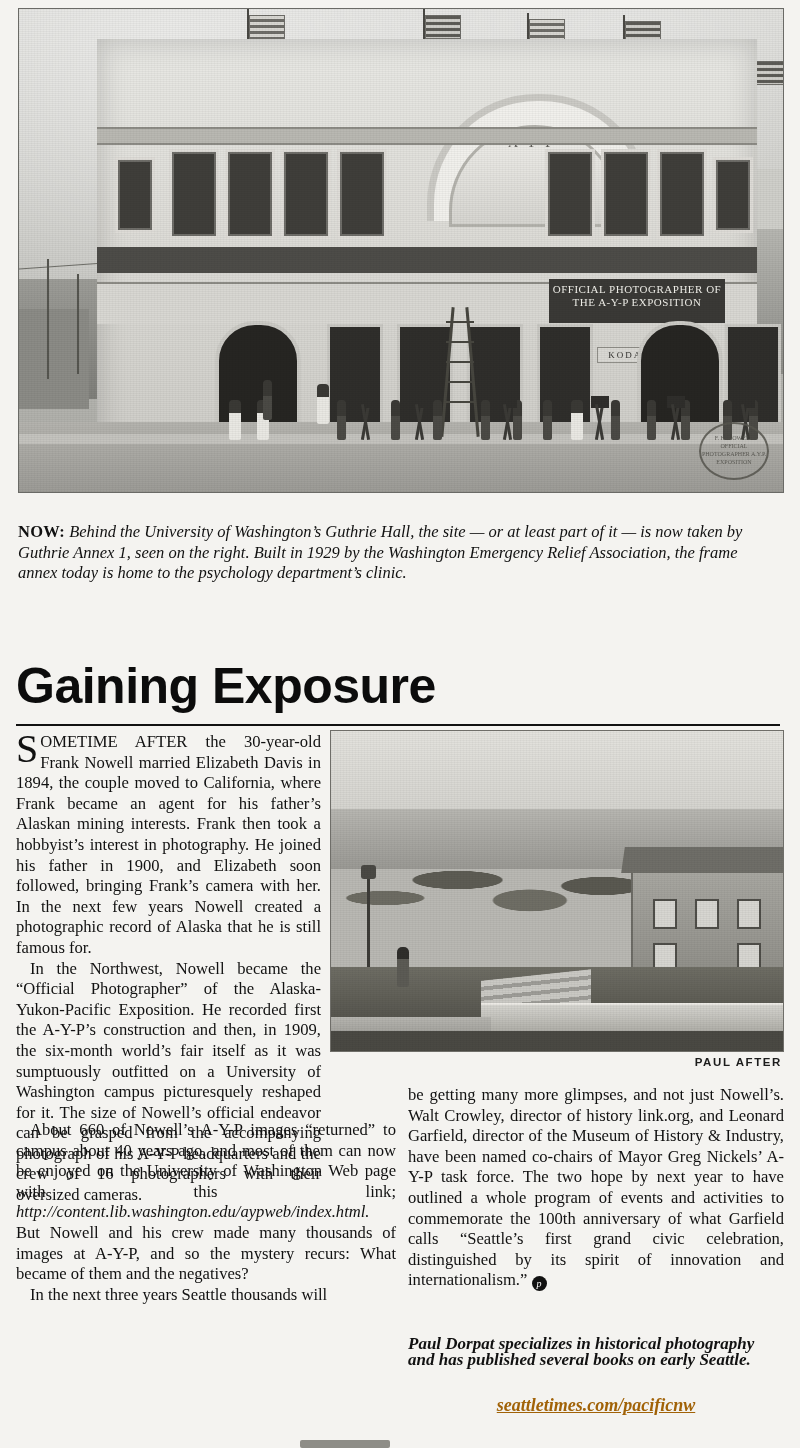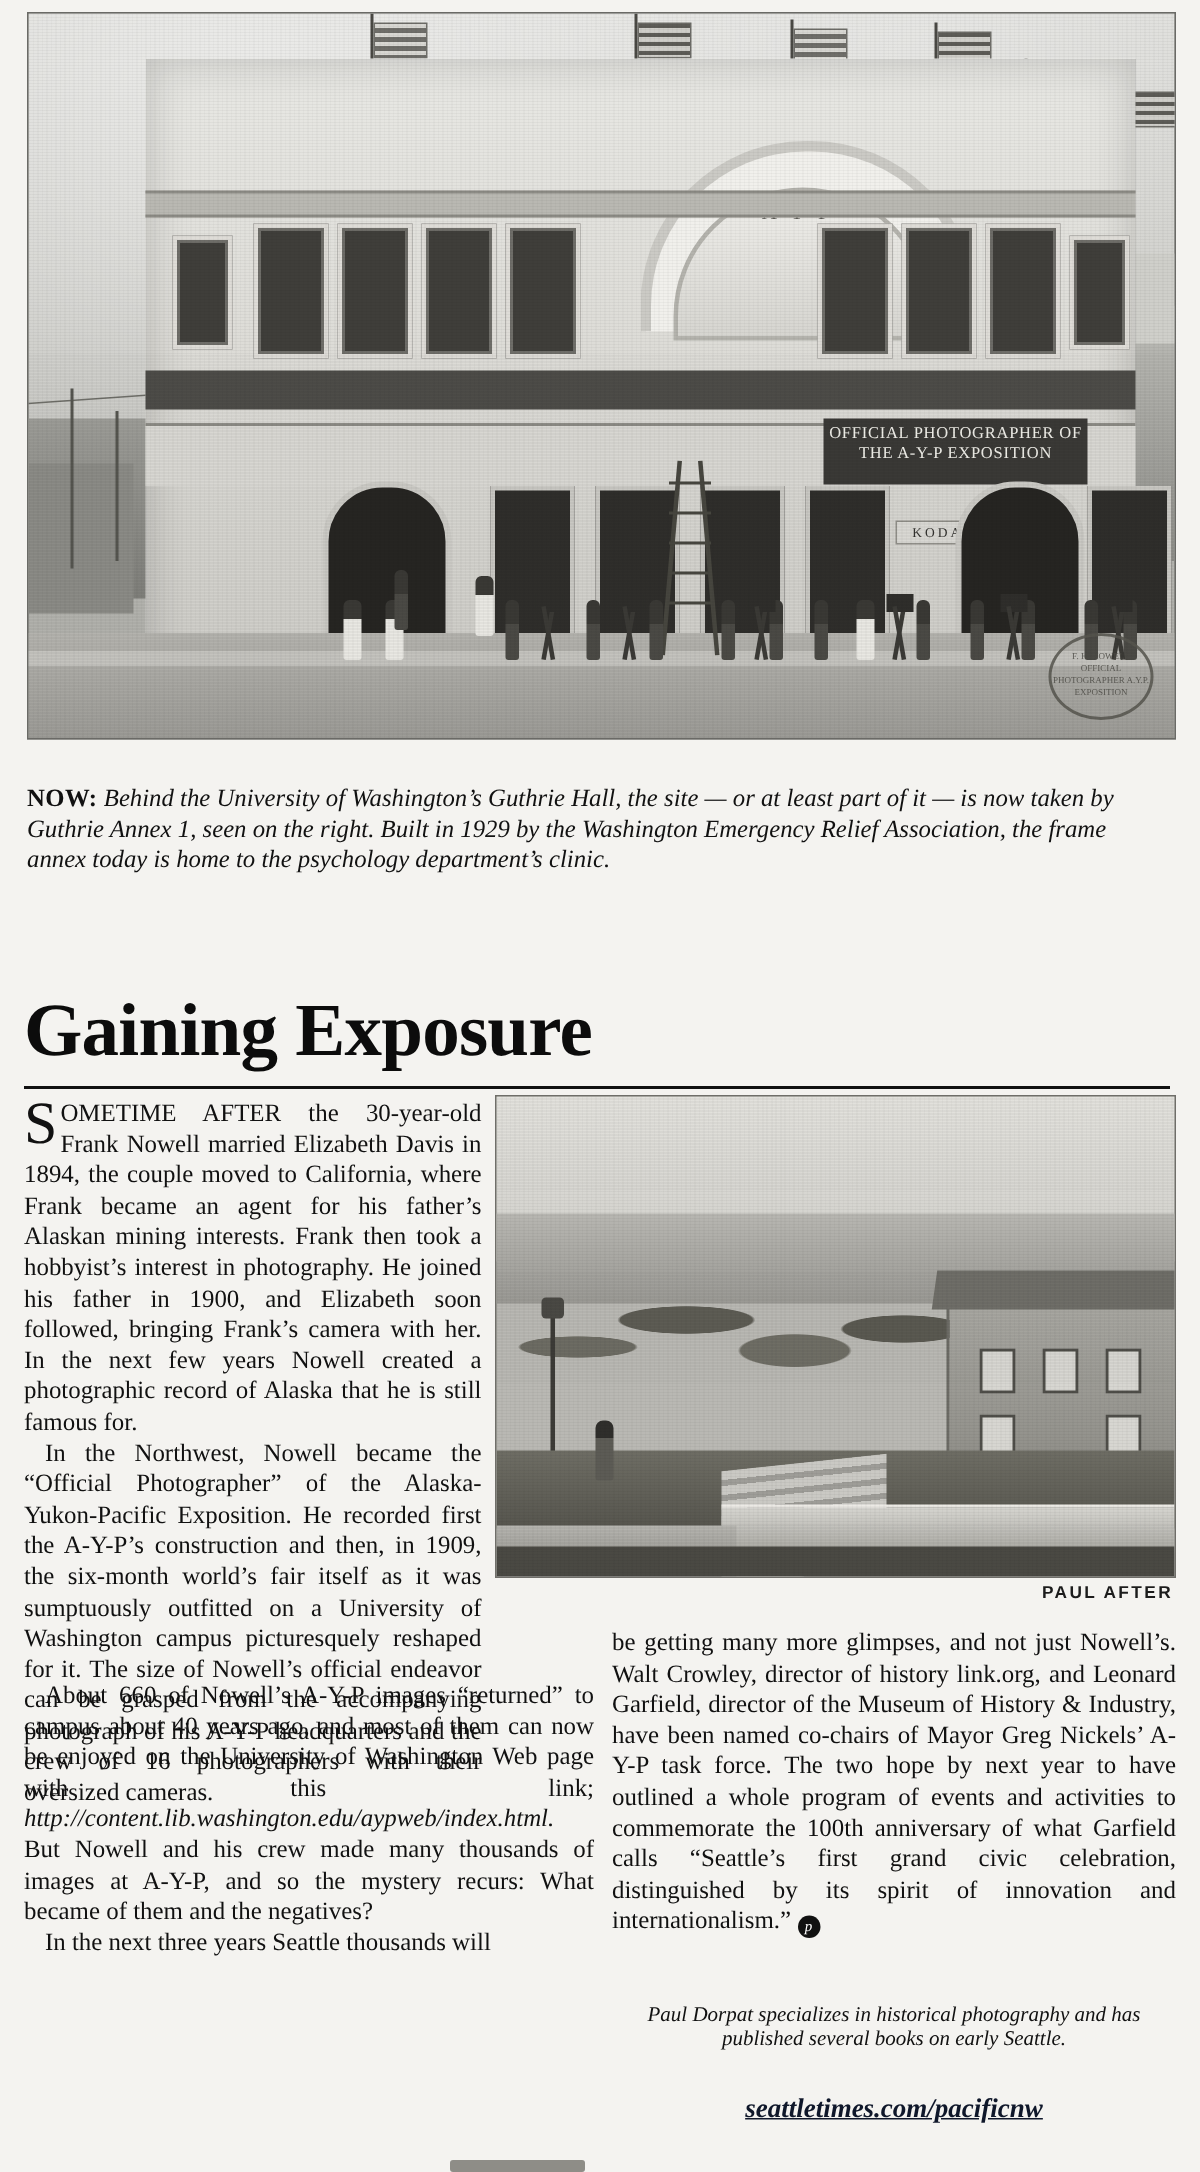--- a/index.html
+++ b/index.html
@@ -216,21 +216,21 @@
     position:absolute; left:18px; top:516px; width:762px;
     font-size:16.5px; line-height:20.5px; font-style:italic; color:#111;
   }
   .caption b{ font-style:normal; font-weight:bold; letter-spacing:.3px;}
   .caption p{ margin:0 0 2px 0;}
   .caption .now{ margin-top:6px;}
 
   
   .headline{
     position:absolute; left:16px; top:657px; width:760px;
-    font-family:Liberation Serif, serif;
+    font-family:Liberation Sans, sans-serif;
     font-weight:bold;
     font-size:50px;
     letter-spacing:-0.5px;
     color:#0c0c0c;
   }
   .rule{
     position:absolute; left:16px; top:724px; width:764px; height:2px; background:#111;
   }
 
   
@@ -330,39 +330,39 @@
   .credit-now{
     position:absolute; left:330px; top:1056px; width:452px;
     text-align:right;
     font-family:"Liberation Sans", sans-serif;
     font-size:11.5px; letter-spacing:1.6px; font-weight:bold; color:#1c1c1c;
   }
 
   
   .author-note{
     position:absolute; left:408px; top:1336px; width:376px;
-    font-size:14px; line-height:16px; font-style:italic; font-weight:normal;
-    text-align:center; color:#111;
+    font-size:17px; line-height:16px; font-style:italic; font-weight:bold;
+    text-align:left; color:#111;
   }
   .pi-mark{
     display:inline-block; width:15px; height:15px; border-radius:50%;
     background:#111; color:#fff; font-size:10px; line-height:15px; text-align:center;
     font-style:italic; font-family:"Liberation Serif", serif;
     vertical-align:-2px;
   }
   
   .promo{
     position:absolute; left:408px; top:1392px; width:376px; text-align:center;
   }
   .promo .line1{
     font-family:"Liberation Serif", serif; font-weight:bold; font-size:19px; color:#111;
   }
   .promo .line2{
     font-family:"Liberation Serif", serif; font-weight:bold; font-style:italic;
-    font-size:18px; color:#0f172a; text-decoration:underline; margin-top:3px;
+    font-size:18px; color:#a16207; text-decoration:underline; margin-top:3px;
   }
   .bottom-sliver{
     position:absolute; left:300px; top:1440px; width:90px; height:8px;
     background:#8e8d87; border-radius:2px;
   }
 </style>
 </head>
 <body>
 
 <div class="page">

